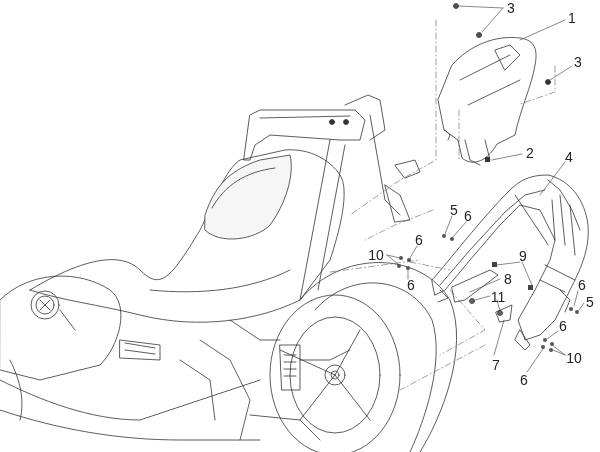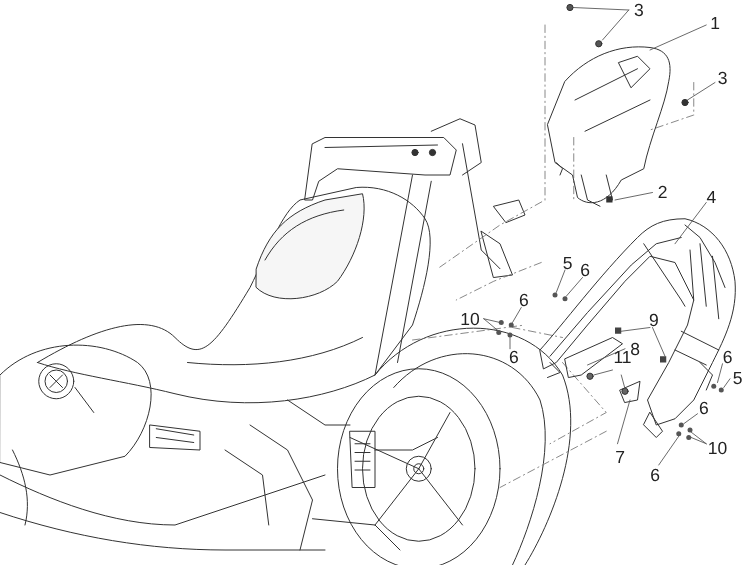--- a/index.html
+++ b/index.html
@@ -174,20 +174,20 @@
   <span class="callout" style="left:511px;top:8px;">3</span>
   <span class="callout" style="left:578px;top:62px;">3</span>
   <span class="callout" style="left:569px;top:157px;">4</span>
   <span class="callout" style="left:454px;top:210px;">5</span>
   <span class="callout" style="left:468px;top:216px;">6</span>
   <span class="callout" style="left:419px;top:240px;">6</span>
   <span class="callout" style="left:376px;top:255px;">10</span>
   <span class="callout" style="left:411px;top:285px;">6</span>
   <span class="callout" style="left:523px;top:256px;">9</span>
   <span class="callout" style="left:508px;top:279px;">8</span>
-  <span class="callout" style="left:498px;top:285px;">11</span>
+  <span class="callout" style="left:498px;top:297px;">11</span>
   <span class="callout" style="left:582px;top:285px;">6</span>
   <span class="callout" style="left:590px;top:302px;">5</span>
   <span class="callout" style="left:563px;top:326px;">6</span>
   <span class="callout" style="left:496px;top:365px;">7</span>
   <span class="callout" style="left:574px;top:358px;">10</span>
   <span class="callout" style="left:524px;top:380px;">6</span>
 </div>
 
 </body></html>

